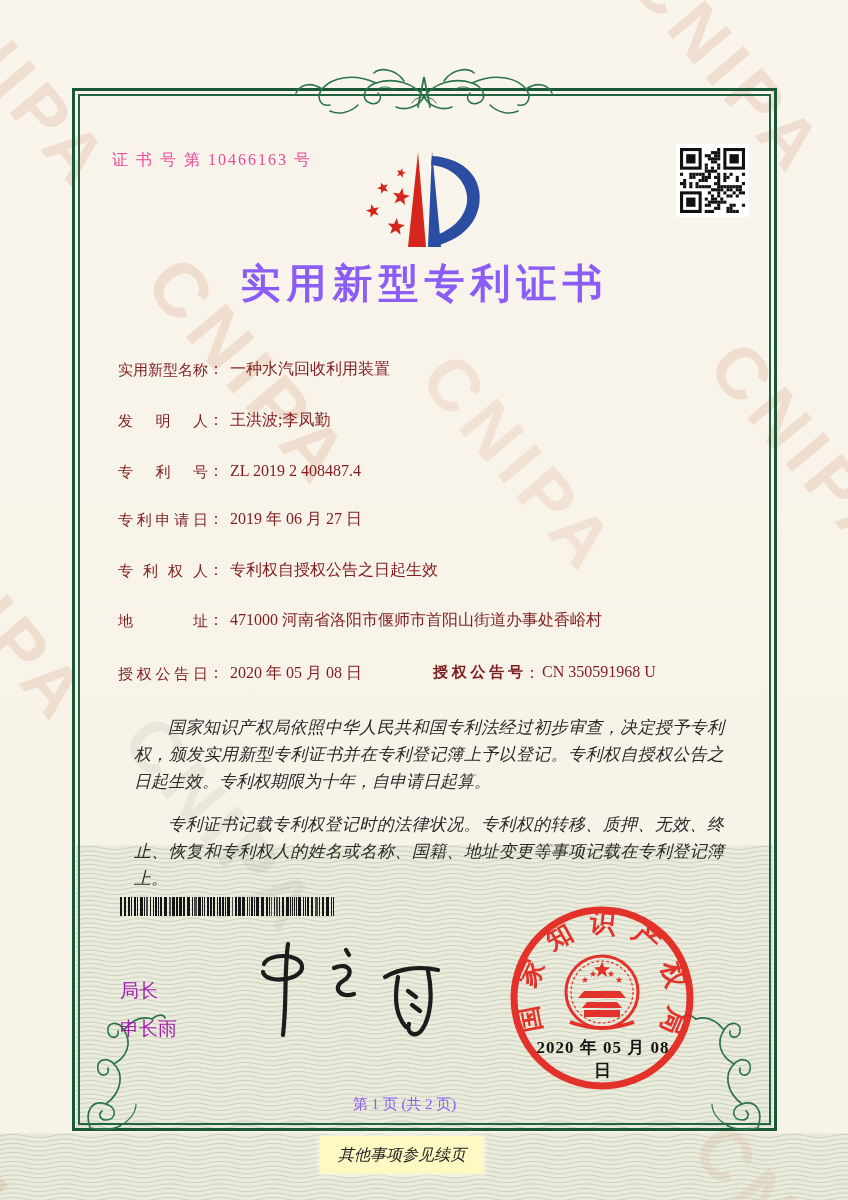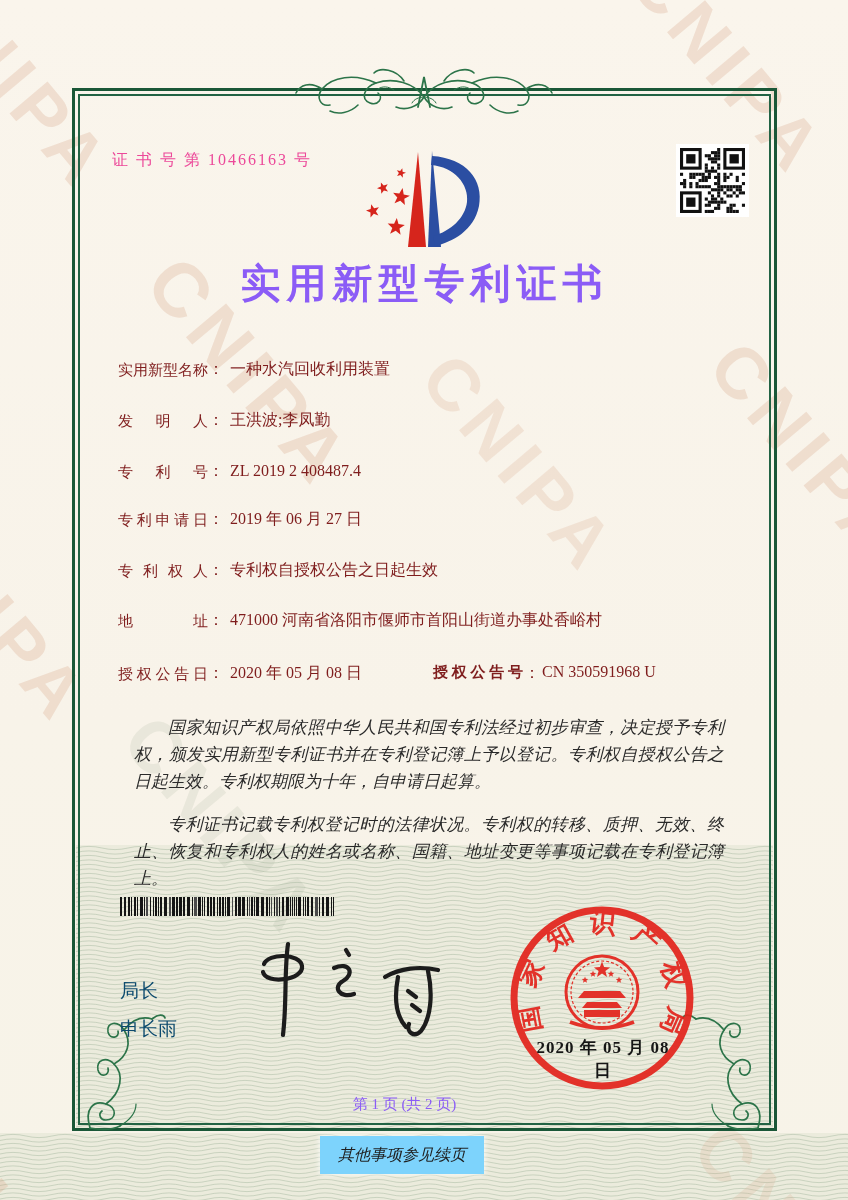--- a/index.html
+++ b/index.html
@@ -26,27 +26,27 @@
   .fcolon{display:inline-block;}
   .fvalue{margin-left:6px;}
   .g2l{position:absolute;left:315px;top:0;font-weight:bold;}
   .g2c{position:absolute;left:406px;top:0;}
   .g2v{position:absolute;left:424px;top:0;}
   
   .paras{position:absolute;left:118px;top:698px;width:622px;z-index:4;
          font-size:17px;line-height:27px;text-align:justify;color:#2a2a2a;font-style:italic;}
   .paras p{margin:16px;text-indent:2em;}
   
-  .signer{position:absolute;left:120px;z-index:5;font-size:19px;color:#0c4a6e;}
+  .signer{position:absolute;left:120px;z-index:5;font-size:19px;color:#a21caf;}
   .sig{position:absolute;left:250px;top:938px;z-index:5;}
   .sealwrap{position:absolute;left:502px;top:898px;z-index:5;}
   .sealdate{position:absolute;left:527px;top:1036px;width:152px;text-align:center;z-index:6;
             font-size:17px;font-weight:bold;color:#161616;letter-spacing:1px;}
   .pagefoot{position:absolute;left:52px;top:1095px;width:705px;text-align:center;font-size:15px;color:#8b5cf6;z-index:4;}
-  .contbox{position:absolute;left:320px;top:1136px;width:164px;height:38px;background:#7dd3fc;z-index:4;
+  .contbox{position:absolute;left:320px;top:1136px;width:164px;height:38px;background:#fef9c3;z-index:4;
            text-align:center;line-height:38px;font-size:16px;font-style:italic;color:#1f1f1f;box-shadow:0 0 6px rgba(255,255,255,.9);}
   .barcode{position:absolute;left:120px;top:897px;z-index:4;}
   .qr{position:absolute;left:676px;top:144px;z-index:4;background:#ffffff;padding:4px;}
   .logo{position:absolute;left:362px;top:146px;z-index:4;}
   .flourish-top{position:absolute;left:294px;top:62px;z-index:3;}
   .corner-fl{position:absolute;top:1008px;z-index:3;}
   .corner-left{left:76px;}
   .corner-right{left:682px;transform:scaleX(-1);}
 </style>
 </head>

